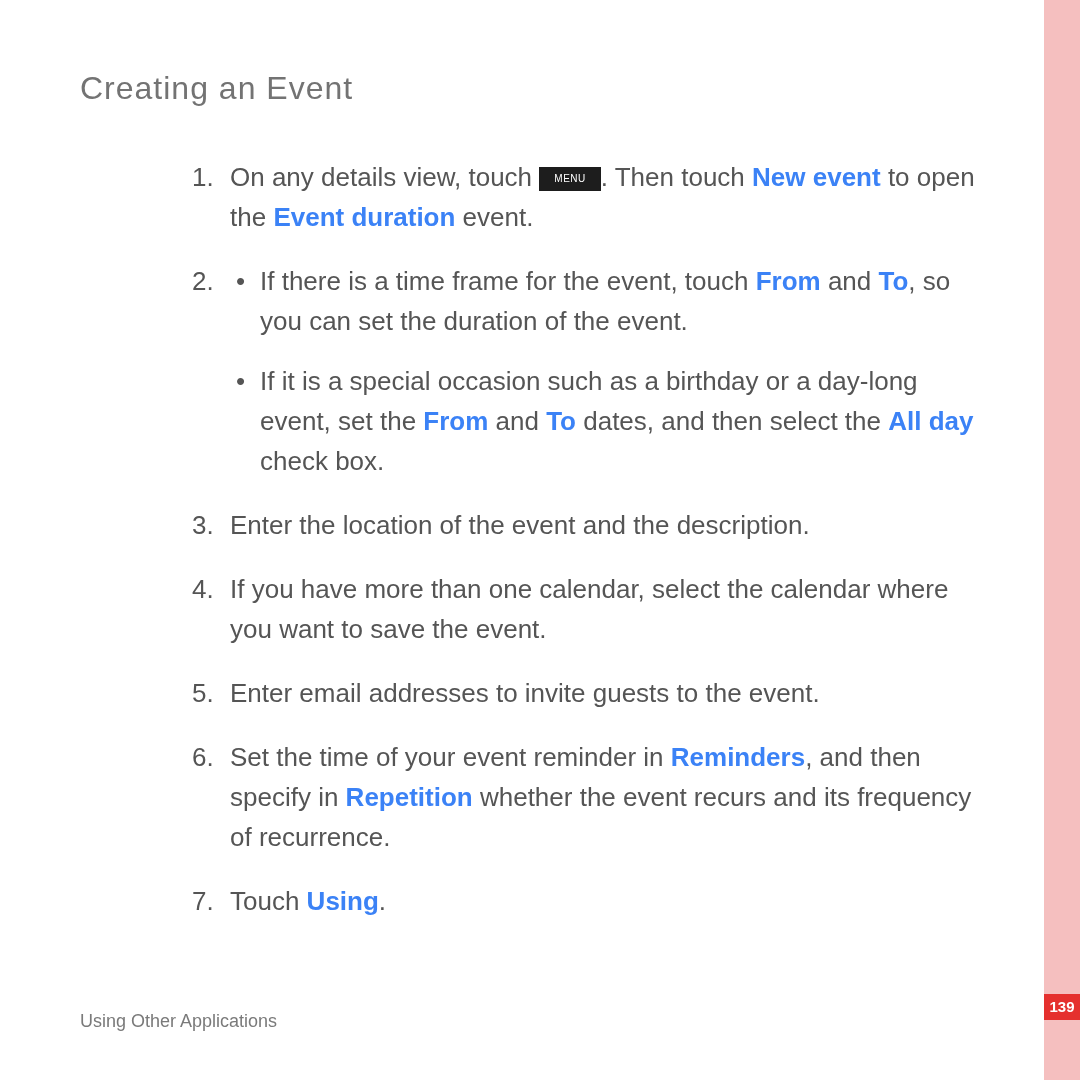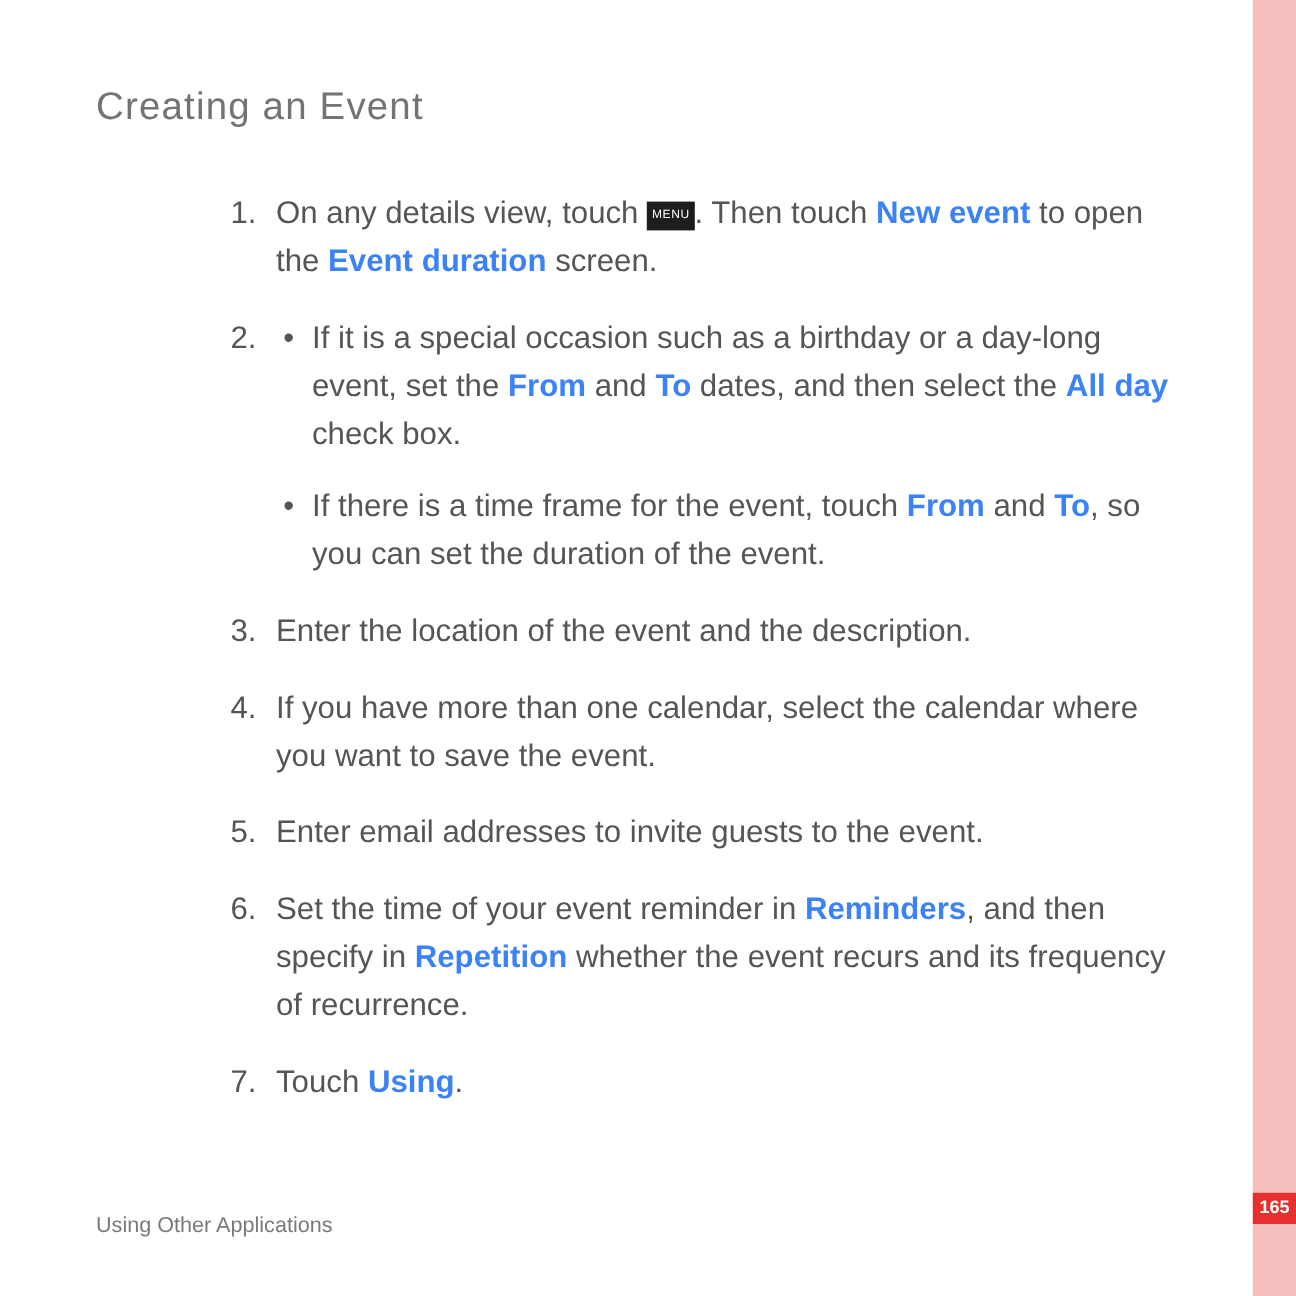--- a/index.html
+++ b/index.html
@@ -86,56 +86,56 @@
     top: 0;
     font-size: 26px;
     color: #555555;
   }
   .menu-key {
     display: inline-block;
     background: #1d1d1d;
     color: #ffffff;
     font-size: 10px;
     line-height: 12px;
-    padding: 6px 4px;
+    padding: 6px 15px;
     vertical-align: 4px;
     letter-spacing: 0.5px;
   }
   .footer-text {
     position: absolute;
     left: 80px;
     bottom: 48px;
     font-size: 18px;
     color: #7a7a7a;
   }
   b { font-weight: bold; color: #3b82f6; }
 </style>
 </head>
 <body>
 
 <div class="side-stripe"></div>
-<div class="page-tag">165</div>
+<div class="page-tag">139</div>
 
 <div class="content">
 
   <div class="heading">Creating  an  Event</div>
 
   <ol class="steps">
 
     <li>
-      <span>On any details view, touch </span><span class="menu-key">MENU</span><span>. Then touch </span><b>New event</b><span> to open the </span><b>Event duration</b><span> screen.</span>
+      <span>On any details view, touch </span><span class="menu-key">MENU</span><span>. Then touch </span><b>New event</b><span> to open the </span><b>Event duration</b><span> event.</span>
     </li>
 
     <li>
       <ul class="sub">
         <li>
-          <span>If it is a special occasion such as a birthday or a day-long event, set the </span><b>From</b><span> and </span><b>To</b><span> dates, and then select the </span><b>All day</b><span> check box.</span>
+          <span>If there is a time frame for the event, touch </span><b>From</b><span> and </span><b>To</b><span>, so you can set the duration of the event.</span>
         </li>
         <li>
-          <span>If there is a time frame for the event, touch </span><b>From</b><span> and </span><b>To</b><span>, so you can set the duration of the event.</span>
+          <span>If it is a special occasion such as a birthday or a day-long event, set the </span><b>From</b><span> and </span><b>To</b><span> dates, and then select the </span><b>All day</b><span> check box.</span>
         </li>
       </ul>
     </li>
 
     <li>
       <span>Enter the location of the event and the description.</span>
     </li>
 
     <li>
       <span>If you have more than one calendar, select the calendar where you want to save the event.</span>

